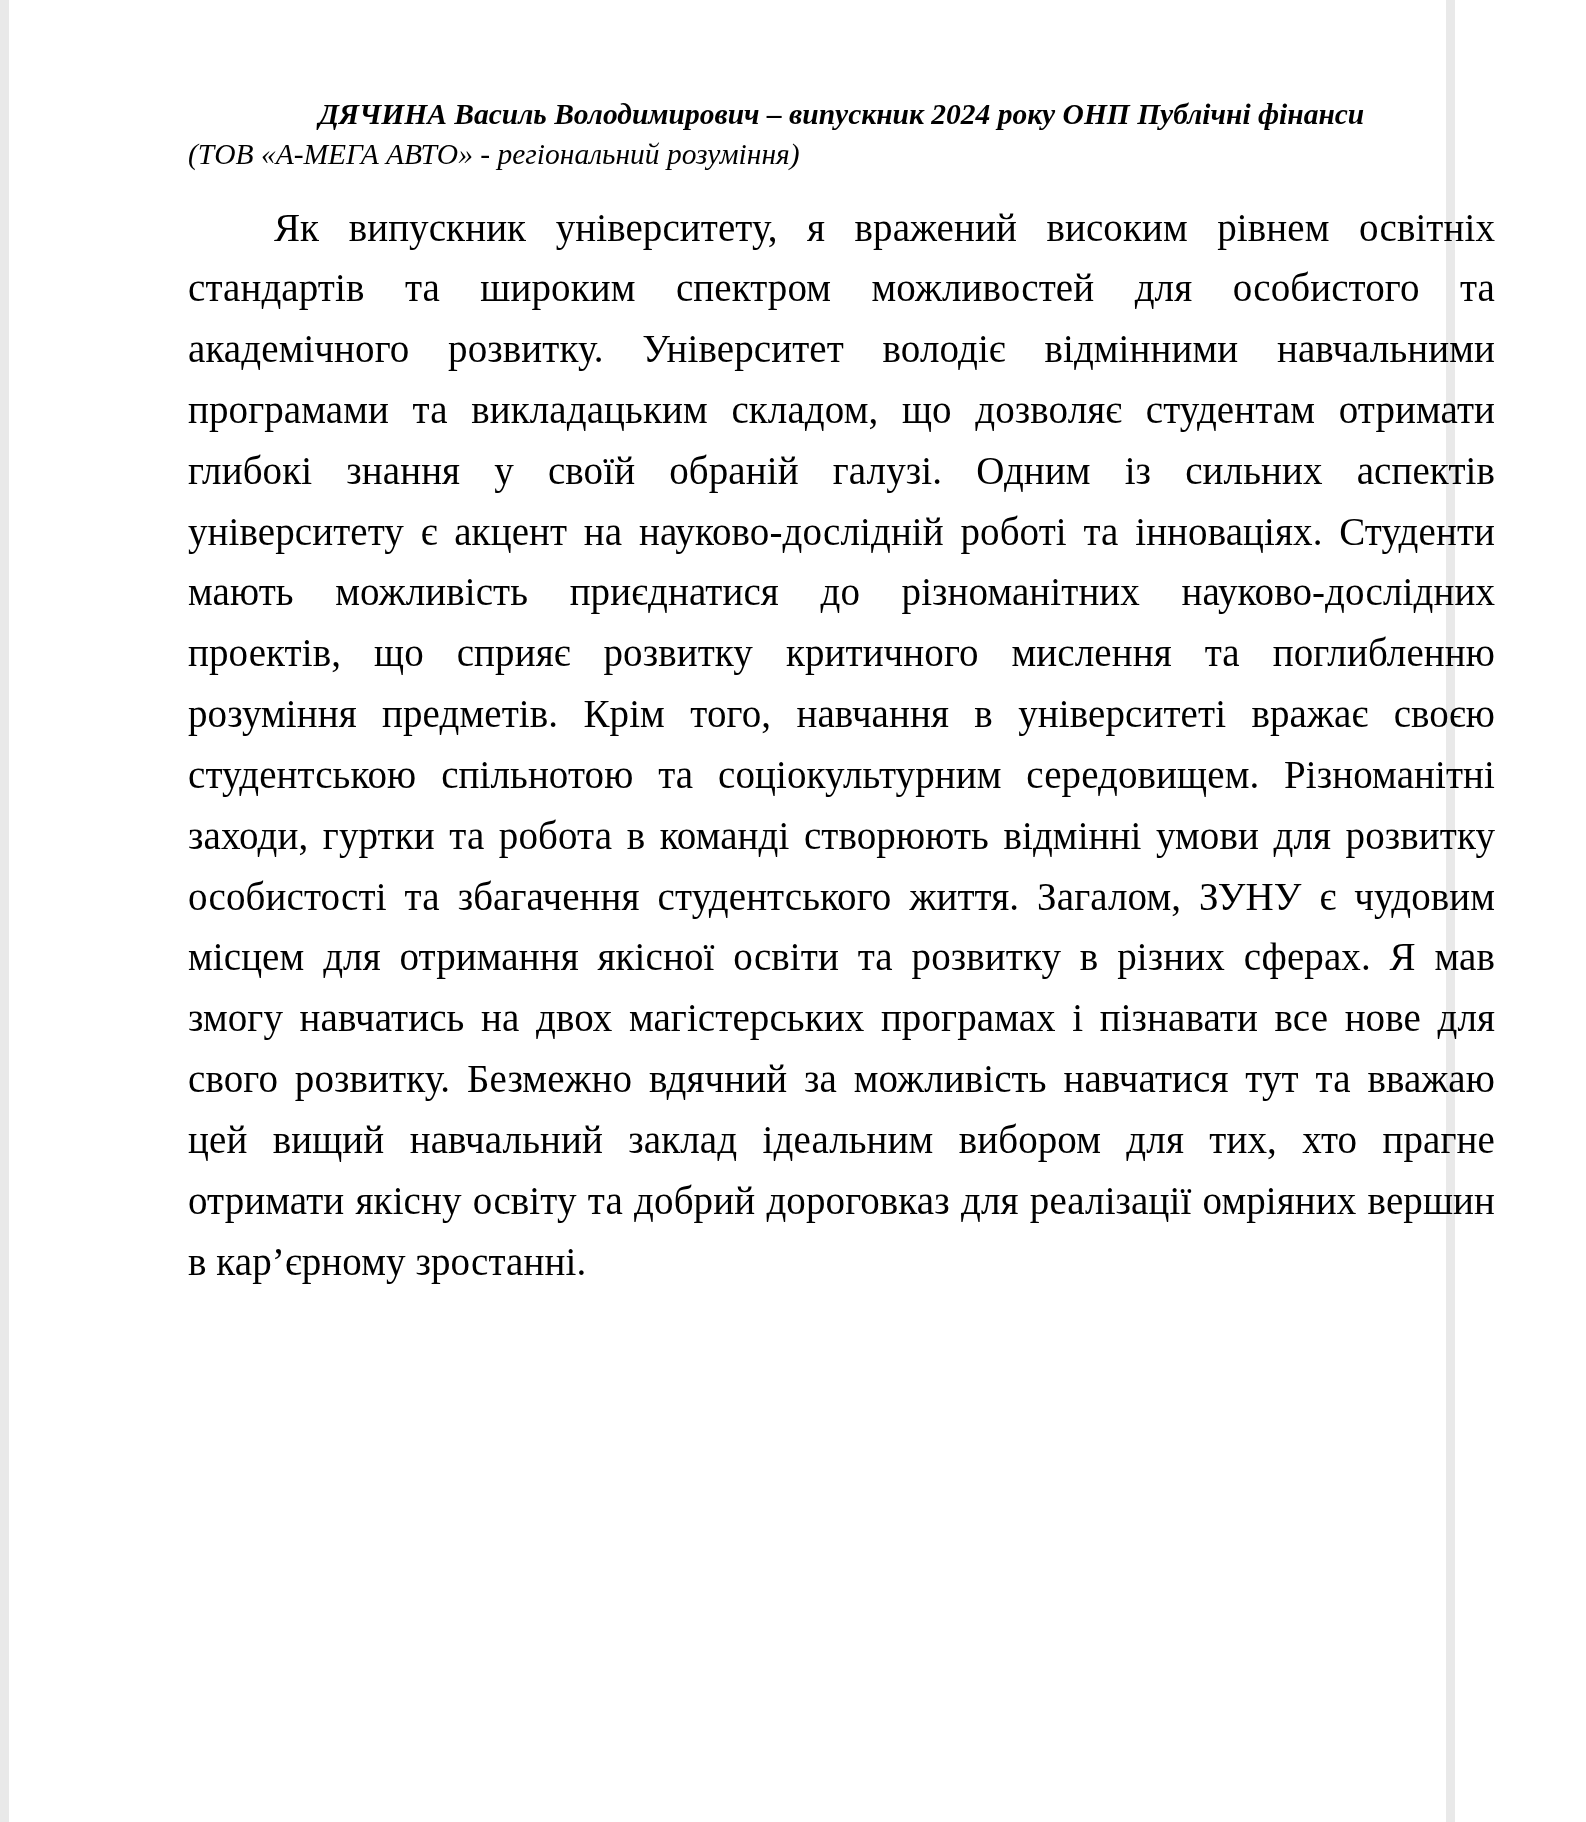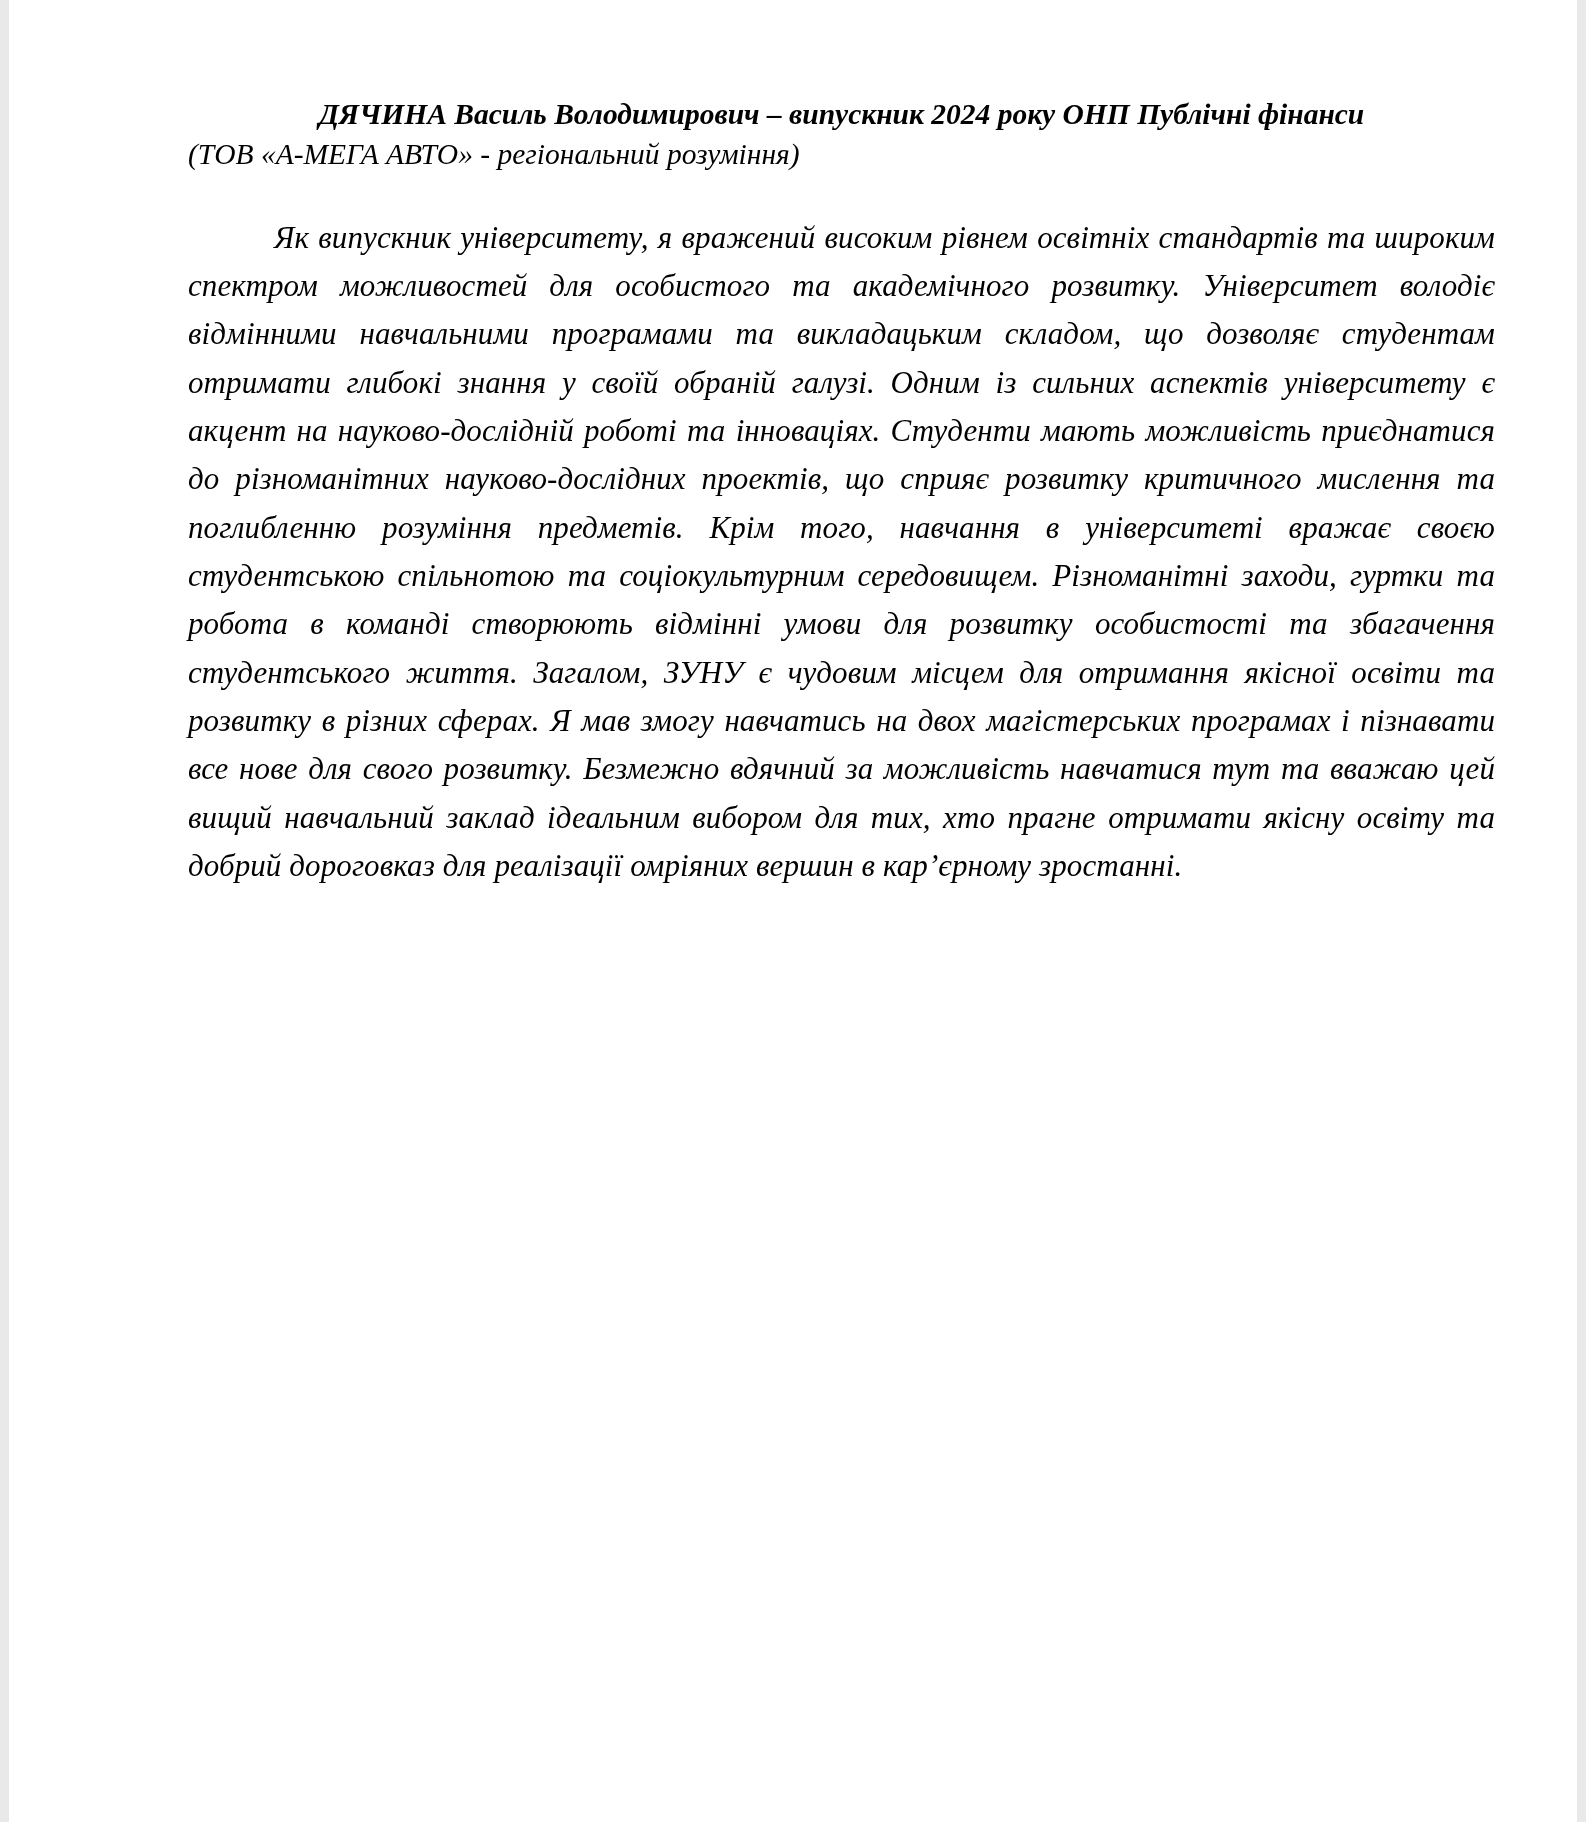--- a/index.html
+++ b/index.html
@@ -9,21 +9,21 @@
   }
   body {
     width: 1586px;
     height: 1822px;
     font-family: "Liberation Serif", serif;
     color: #000000;
     overflow: hidden;
   }
   .page {
     position: relative;
-    width: 1586px;
+    width: 1455px;
     height: 1822px;
     background: #ffffff;
     box-sizing: border-box;
   }
   
   .edge-strip {
     position: absolute;
     top: 0;
     bottom: 0;
     width: 9px;
@@ -52,24 +52,23 @@
   }
   .heading-line-2 {
     display: block;
     text-align: left;
     font-weight: normal;
     font-style: italic;
     margin-top: 2px;
   }
 
   .body-text {
-    margin-top: 40px;
-    font-size: 31px;
+    margin-top: 24px;
+    font-size: 39px;
     line-height: 1.56;
-    font-style: italic;
     text-align: justify;
     text-justify: inter-word;
     text-indent: 86px;
     letter-spacing: 0.1px;
   }
 </style>
 </head>
 <body>
 
 <div class="page">

